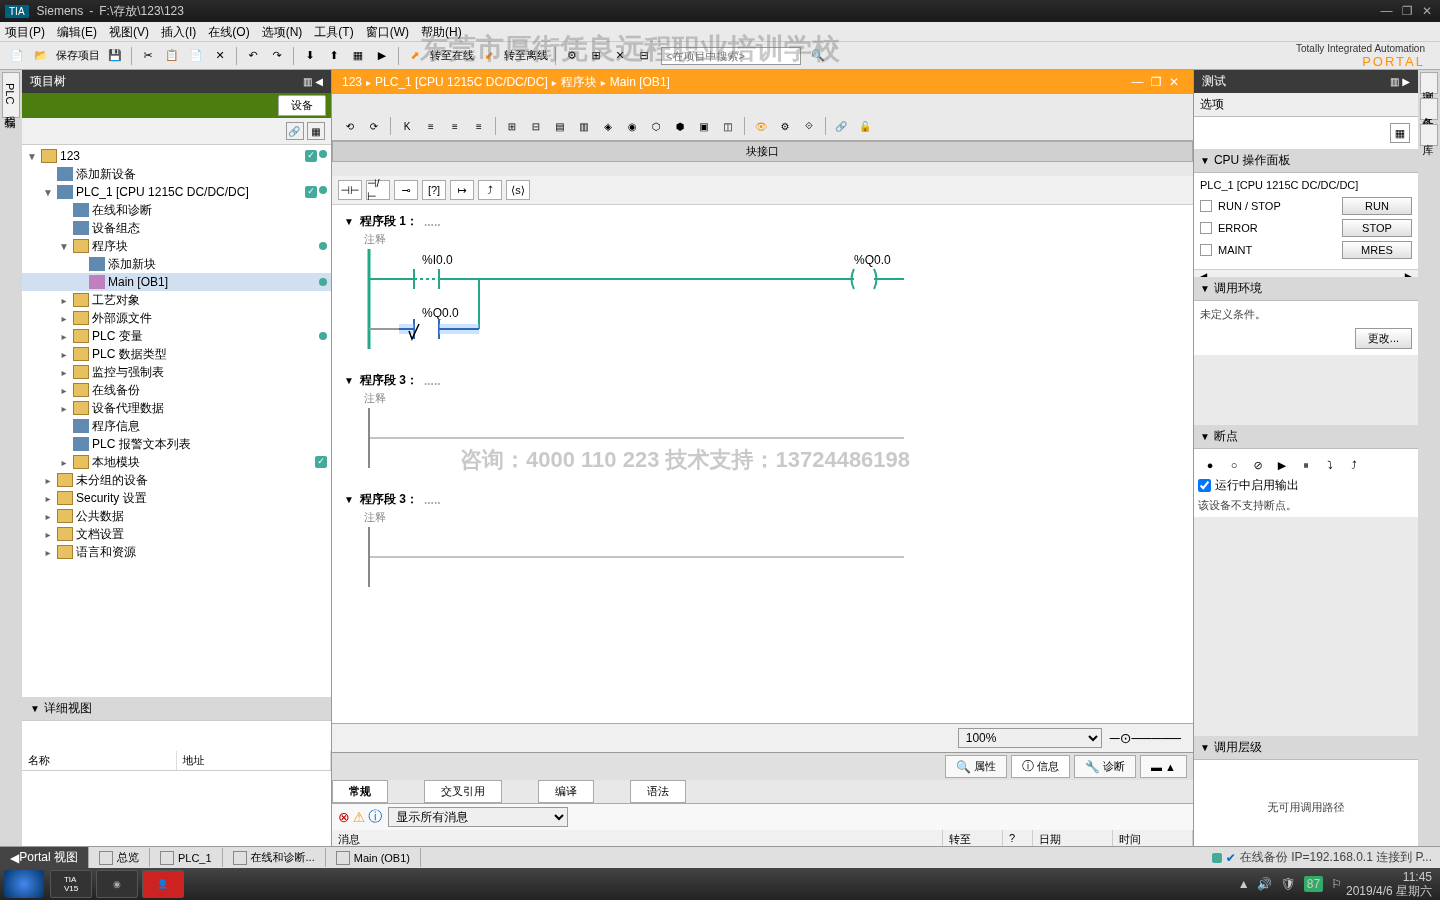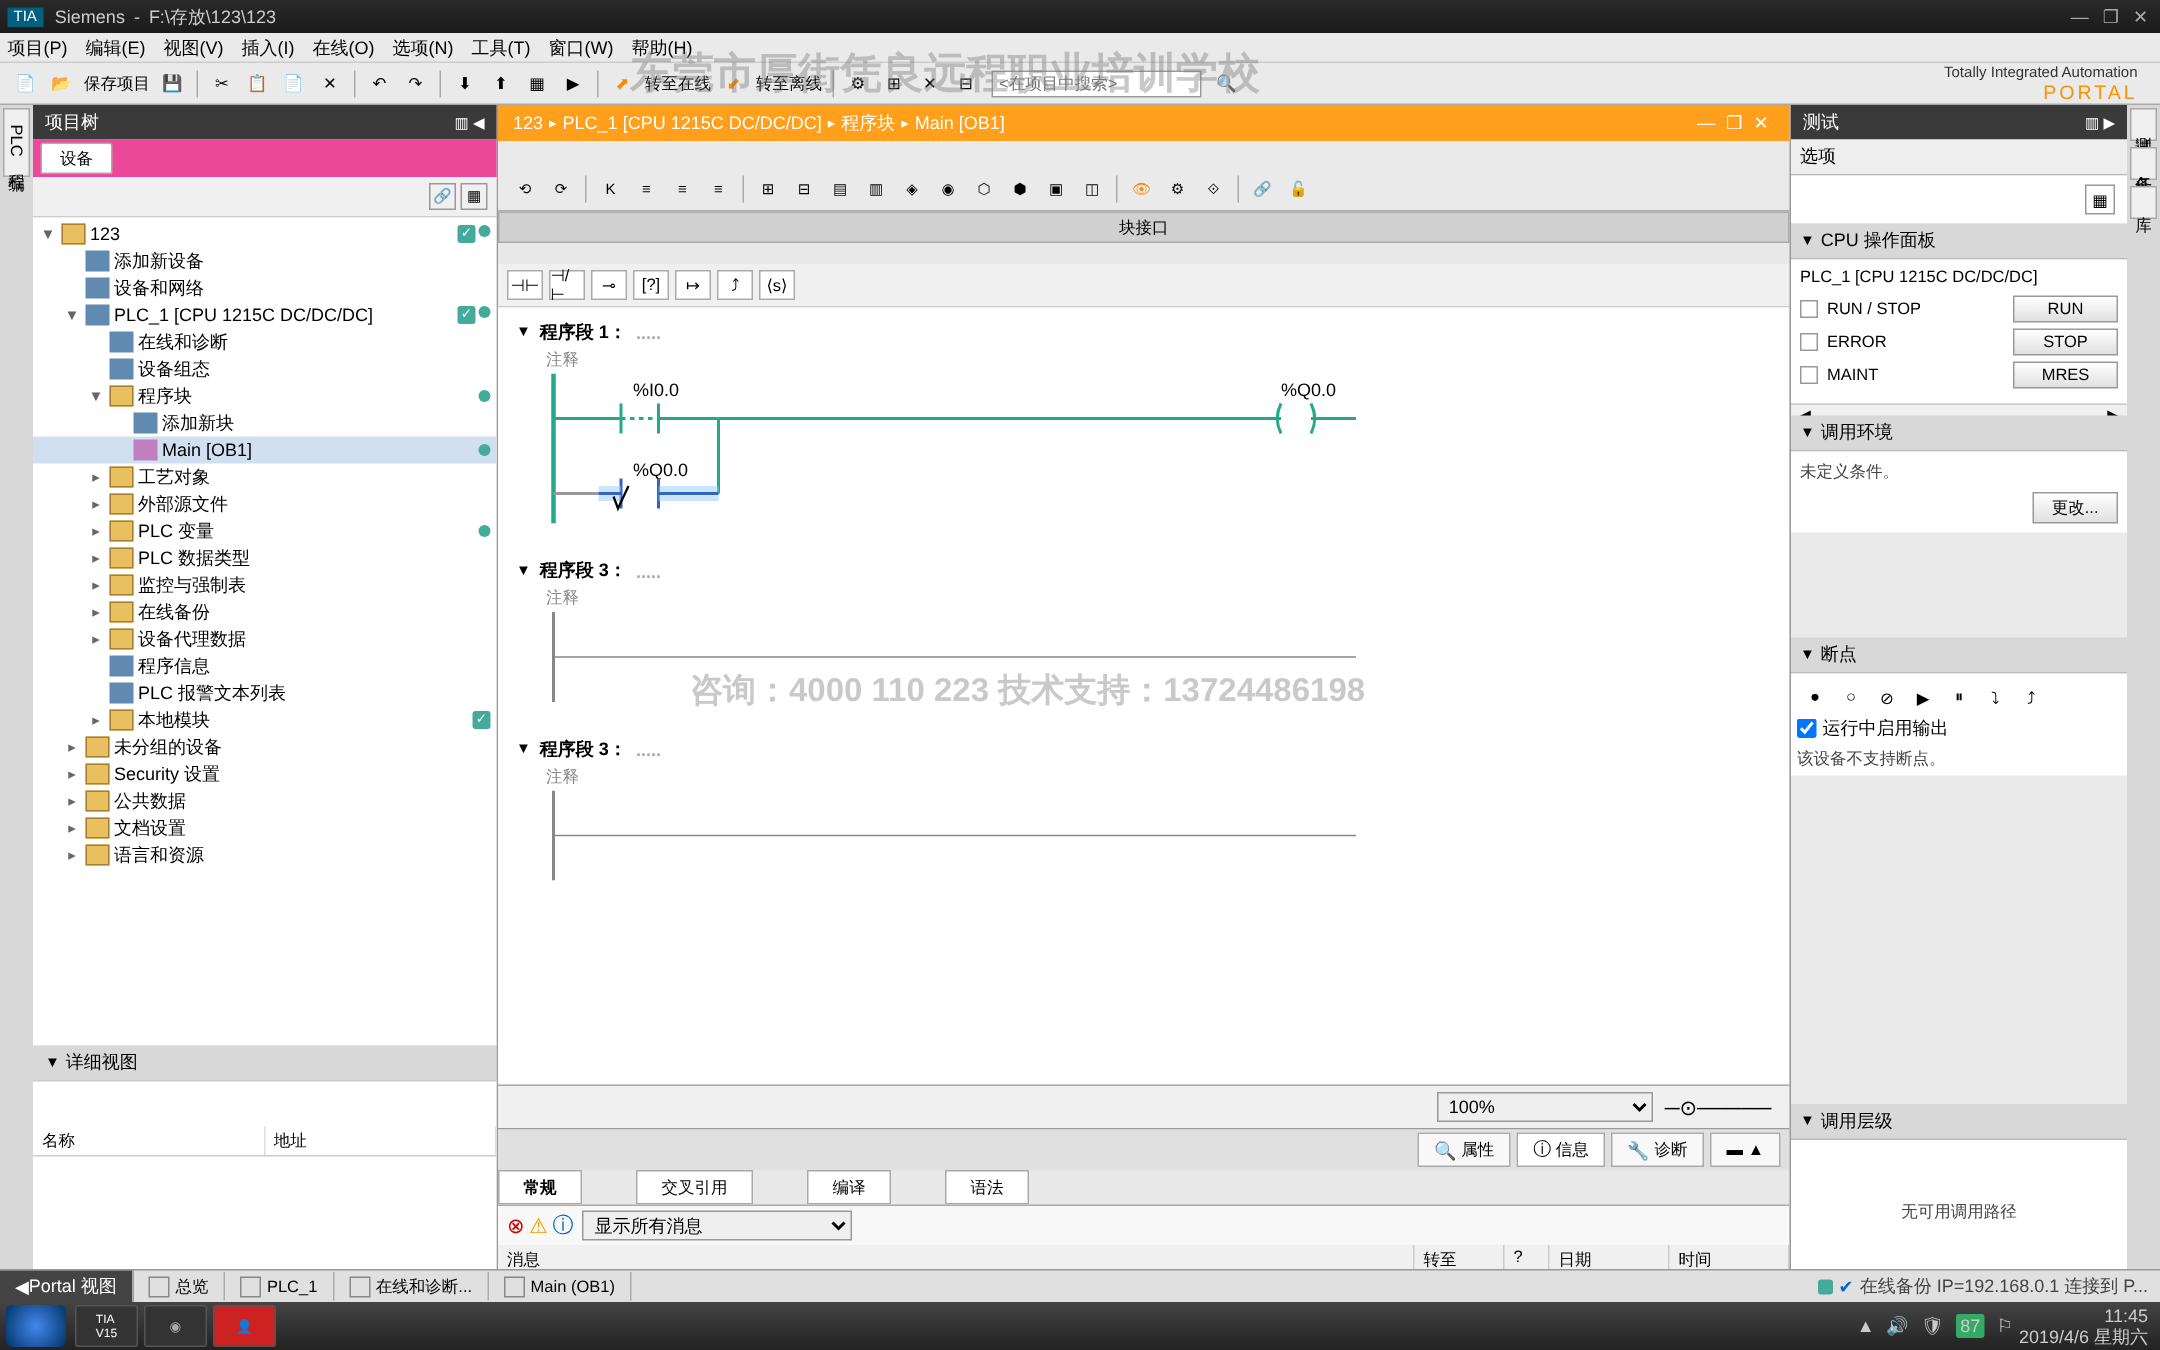--- a/index.html
+++ b/index.html
@@ -15,21 +15,21 @@
 .tb-sep { width: 1px; height: 18px; background: #aaa; margin: 0 4px; }
 .tb-text { margin: 16px 3px; cursor: pointer; font-size: 11px; }
 .search-box { width: 140px; height: 18px; border: 1px solid #999; background: #fff; padding: 0 4px; margin: 0 5px; font-size: 11px; color: #999; }
 .brand { margin-left: auto; text-align: right; padding-right: 10px; }
 .brand .tia { font-size: 10px; font-weight: normal; color: #333; }
 .brand .portal { font-size: 13px; color: #ff9000; letter-spacing: 2px; }
 .main-layout { display: flex; height: 800px; }
 .left-panel { width: 310px; display: flex; flex-direction: column; border-right: 1px solid #999; }
 .panel-header { background: #3a3a3a; color: #fff; padding: 3px 8px; font-size: 12px; display: flex; align-items: center; }
 .panel-header .flap { margin-left: auto; font-size: 10px; }
-.tab-row { background: #ec4899; display: flex; padding: 2px 5px; }
+.tab-row { background: #4d7c0f; display: flex; padding: 2px 5px; justify-content: flex-end; }
 .tab-btn { background: #fff; border: 1px solid #aaa; padding: 2px 12px; font-size: 11px; border-radius: 2px 2px 0 0; }
 .tree-toolbar { background: #f0f0f0; padding: 4px 6px; display: flex; justify-content: flex-end; border-bottom: 1px solid #ccc; }
 .tree-toolbar span { width: 18px; height: 18px; border: 1px solid #999; margin-left: 3px; display: inline-flex; align-items: center; justify-content: center; font-size: 10px; }
 .tree { flex: 1; overflow: auto; background: #fff; padding: 2px 0; }
 .tree-row { display: flex; align-items: center; height: 18px; padding: 0 4px; cursor: pointer; }
 .tree-row.selected { background: #d0e0f0; }
 .tr-expand { width: 12px; text-align: center; font-size: 10px; color: #666; }
 .tr-icon { width: 16px; height: 14px; margin: 0 3px; display: inline-flex; align-items: center; justify-content: center; font-size: 10px; }
 .tr-status { margin-left: auto; display: flex; }
 .tr-status span { width: 12px; height: 12px; margin-left: 2px; border-radius: 2px; }
@@ -186,25 +186,20 @@
             <span class="st-green" style="color: rgb(255, 255, 255); font-size: 9px; text-align: center;">✓</span>
             <span class="st-dot"></span>
           </span>
         </div>
         <div class="tree-row" style="padding-left: 20px;">
           <span class="tr-expand"></span>
           <span class="tr-icon ic-dev"></span>
           <span>添加新设备</span>
         </div>
         <div class="tree-row" style="padding-left: 20px;">
-          <span class="tr-expand"></span>
-          <span class="tr-icon ic-dev"></span>
-          <span>设备和网络</span>
-        </div>
-        <div class="tree-row" style="padding-left: 20px;">
           <span class="tr-expand">▼</span>
           <span class="tr-icon ic-dev"></span>
           <span>PLC_1 [CPU 1215C DC/DC/DC]</span>
           <span class="tr-status">
             <span class="st-green" style="color: rgb(255, 255, 255); font-size: 9px; text-align: center;">✓</span>
             <span class="st-dot"></span>
           </span>
         </div>
         <div class="tree-row" style="padding-left: 36px;">
           <span class="tr-expand"></span>

